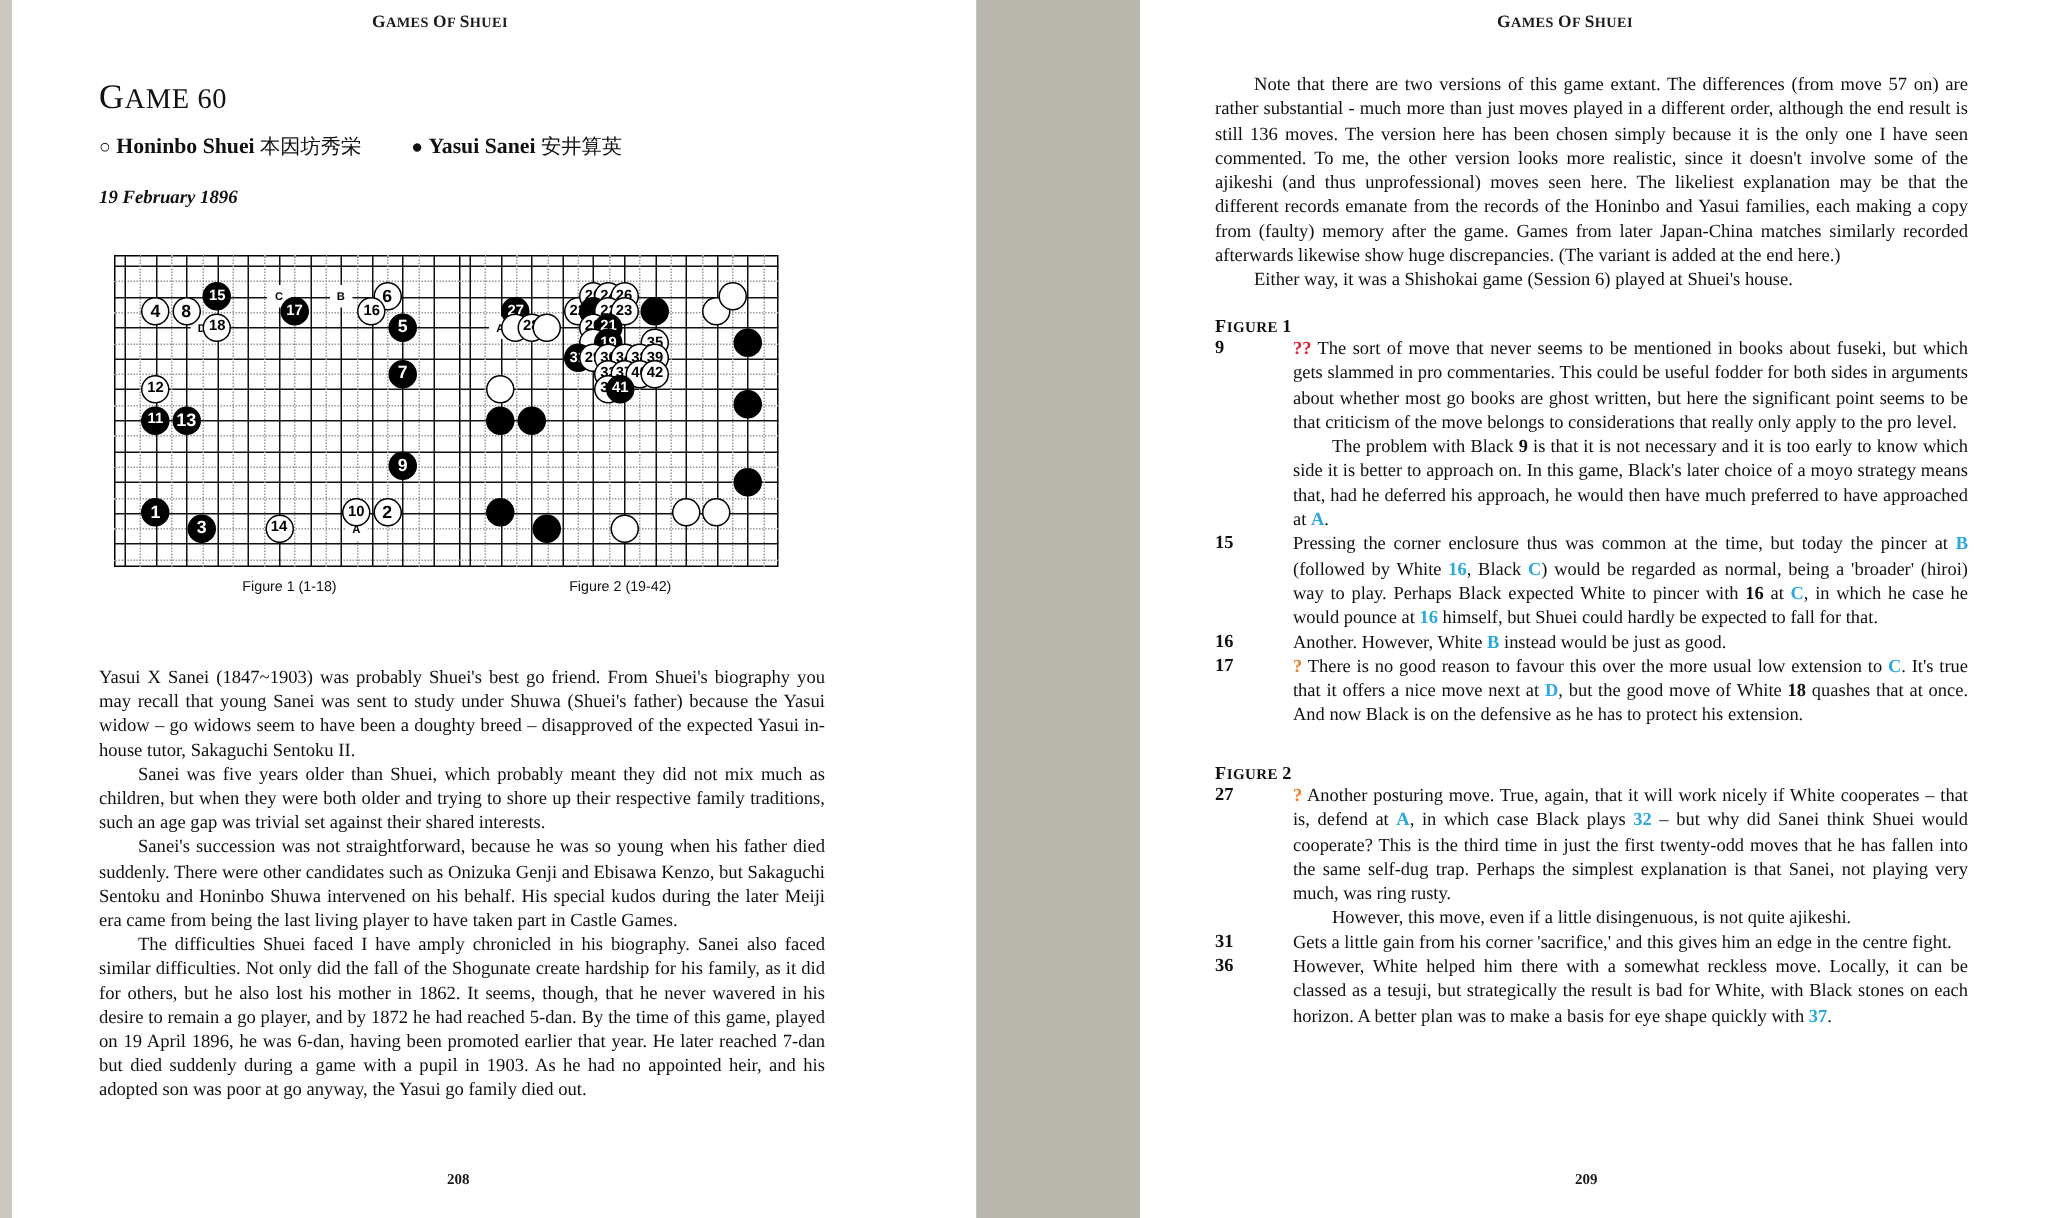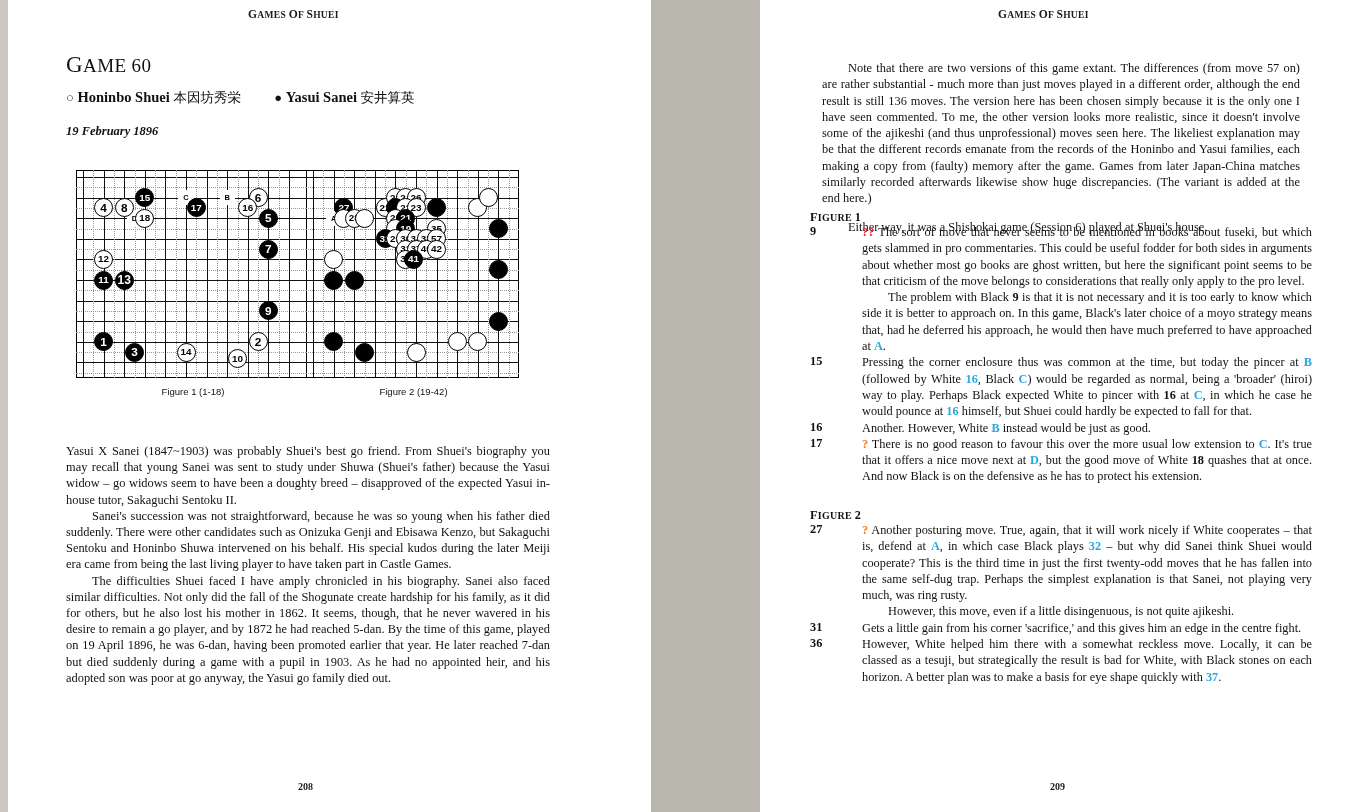--- a/index.html
+++ b/index.html
@@ -122,21 +122,21 @@
     font-family:"Liberation Serif","DejaVu Serif",serif;
   }
   .bodytext p { margin:0; text-indent: 26px; }
   .bodytext p.noindent { text-indent:0; }
 
   
   #right-intro {
     position:absolute; left:50px; top:48px; width:502px;
     font-size:12.4px; line-height:16.3px; text-align:justify; color:#111;
   }
-  #right-intro p { margin:12px; text-indent:26px; }
+  #right-intro p { margin:0; text-indent:26px; }
 
   .fig-head {
     position:absolute; left:50px;
     font-weight:bold; font-size:10px; letter-spacing:.3px; color:#111;
   }
   .fig-head .cap { font-size:12px; }
 
   .notes { position:absolute; left:50px; width:502px; }
   .note-row { display:flex; margin-bottom:0px; }
   .note-num {
@@ -230,21 +230,21 @@
           <div class="marklabel" style="width: 15.2px; height: 15.2px; left: 153.9px; top: 174.5px;">A</div>
           <div class="stone black" style="width: 19px; height: 19px; left: 18.1px; top: 162.3px; font-size: 11.78px;">1</div>
           <div class="stone white" style="width: 19px; height: 19px; left: 172.6px; top: 162.3px; font-size: 11.78px;">2</div>
           <div class="stone black" style="width: 19px; height: 19px; left: 49px; top: 172.6px; font-size: 11.78px;">3</div>
           <div class="stone white" style="width: 19px; height: 19px; left: 18.1px; top: 28.4px; font-size: 11.78px;">4</div>
           <div class="stone black" style="width: 19px; height: 19px; left: 182.9px; top: 38.7px; font-size: 11.78px;">5</div>
           <div class="stone white" style="width: 19px; height: 19px; left: 172.6px; top: 18.1px; font-size: 11.78px;">6</div>
           <div class="stone black" style="width: 19px; height: 19px; left: 182.9px; top: 69.6px; font-size: 11.78px;">7</div>
           <div class="stone white" style="width: 19px; height: 19px; left: 38.7px; top: 28.4px; font-size: 11.78px;">8</div>
           <div class="stone black" style="width: 19px; height: 19px; left: 182.9px; top: 131.4px; font-size: 11.78px;">9</div>
-          <div class="stone white" style="width: 19px; height: 19px; left: 152px; top: 162.3px; font-size: 9.88px; margin-top: 17px;">10</div>
+          <div class="stone white" style="width: 19px; height: 19px; left: 152px; top: 162.3px; font-size: 9.88px;">10</div>
           <div class="stone black" style="width: 19px; height: 19px; left: 18.1px; top: 100.5px; font-size: 9.88px;">11</div>
           <div class="stone white" style="width: 19px; height: 19px; left: 18.1px; top: 79.9px; font-size: 9.88px;">12</div>
           <div class="stone black" style="width: 19px; height: 19px; left: 38.7px; top: 100.5px; font-size: 12px;">13</div>
           <div class="stone white" style="width: 19px; height: 19px; left: 100.5px; top: 172.6px; font-size: 9.88px;">14</div>
           <div class="stone black" style="width: 19px; height: 19px; left: 59.3px; top: 18.1px; font-size: 9.88px;">15</div>
           <div class="stone white" style="width: 19px; height: 19px; left: 162.3px; top: 28.4px; font-size: 9.88px;">16</div>
           <div class="stone black" style="width: 19px; height: 19px; left: 110.8px; top: 28.4px; font-size: 9.88px;">17</div>
           <div class="stone white" style="width: 19px; height: 19px; left: 59.3px; top: 38.7px; font-size: 9.88px;">18</div>
         </div>
       <div class="figcaption" style="top:216px;">Figure 1 (1-18)</div>
@@ -308,21 +308,21 @@
           <div class="stone white" style="width: 19px; height: 19px; left: 79.9px; top: 38.7px; font-size: 9.88px;">20</div>
           <div class="stone black" style="width: 19px; height: 19px; left: 90.2px; top: 38.7px; font-size: 9.88px;">21</div>
           <div class="stone white" style="width: 19px; height: 19px; left: 79.9px; top: 49px; font-size: 11.78px;"></div>
           <div class="stone black" style="width: 19px; height: 19px; left: 90.2px; top: 49px; font-size: 9.88px;">19</div>
           <div class="stone white" style="width: 19px; height: 19px; left: 121.1px; top: 49px; font-size: 9.88px;">35</div>
           <div class="stone black" style="width: 19px; height: 19px; left: 69.6px; top: 59.3px; font-size: 9.88px;">31</div>
           <div class="stone white" style="width: 19px; height: 19px; left: 79.9px; top: 59.3px; font-size: 9.88px;">29</div>
           <div class="stone white" style="width: 19px; height: 19px; left: 90.2px; top: 59.3px; font-size: 9.88px;">30</div>
           <div class="stone white" style="width: 19px; height: 19px; left: 100.5px; top: 59.3px; font-size: 9.88px;">34</div>
           <div class="stone white" style="width: 19px; height: 19px; left: 110.8px; top: 59.3px; font-size: 9.88px;">38</div>
-          <div class="stone white" style="width: 19px; height: 19px; left: 121.1px; top: 59.3px; font-size: 9.88px;">57</div>
+          <div class="stone white" style="width: 19px; height: 19px; left: 121.1px; top: 59.3px; font-size: 9.88px;">39</div>
           <div class="stone white" style="width: 19px; height: 19px; left: 90.2px; top: 69.6px; font-size: 9.88px;">33</div>
           <div class="stone white" style="width: 19px; height: 19px; left: 100.5px; top: 69.6px; font-size: 9.88px;">37</div>
           <div class="stone white" style="width: 19px; height: 19px; left: 110.8px; top: 69.6px; font-size: 9.88px;">40</div>
           <div class="stone white" style="width: 19px; height: 19px; left: 121.1px; top: 69.6px; font-size: 9.88px;">42</div>
           <div class="stone white" style="width: 19px; height: 19px; left: 90.2px; top: 79.9px; font-size: 9.88px;">36</div>
           <div class="stone black" style="width: 19px; height: 19px; left: 98px; top: 79.9px; font-size: 9.88px;">41</div>
           <div class="stone black" style="width: 19px; height: 19px; left: 121.1px; top: 28.4px; font-size: 11.78px;"></div>
           <div class="stone white" style="width: 19px; height: 19px; left: 162.3px; top: 28.4px; font-size: 11.78px;"></div>
           <div class="stone white" style="width: 19px; height: 19px; left: 172.6px; top: 18.1px; font-size: 11.78px;"></div>
           <div class="stone black" style="width: 19px; height: 19px; left: 182.9px; top: 49px; font-size: 11.78px;"></div>
@@ -335,20 +335,21 @@
           <div class="stone black" style="width: 19px; height: 19px; left: 49px; top: 172.6px; font-size: 11.78px;"></div>
           <div class="stone white" style="width: 19px; height: 19px; left: 100.5px; top: 172.6px; font-size: 11.78px;"></div>
           <div class="stone white" style="width: 19px; height: 19px; left: 141.7px; top: 162.3px; font-size: 11.78px;"></div>
           <div class="stone white" style="width: 19px; height: 19px; left: 162.3px; top: 162.3px; font-size: 11.78px;"></div>
         </div>
       <div class="figcaption" style="top:216px;">Figure 2 (19-42)</div>
     </div>
 
     <div class="bodytext" id="left-body" style="left:58px; top:443px; width:484px;">
         <p class="noindent">Yasui X Sanei (1847~1903) was probably Shuei's best go friend. From Shuei's biography you may recall that young Sanei was sent to study under Shuwa (Shuei's father) because the Yasui widow – go widows seem to have been a doughty breed – disapproved of the expected Yasui in-house tutor, Sakaguchi Sentoku II.</p>
+        <p>Sanei was five years older than Shuei, which probably meant they did not mix much as children, but when they were both older and trying to shore up their respective family traditions, such an age gap was trivial set against their shared interests.</p>
         <p>Sanei's succession was not straightforward, because he was so young when his father died suddenly. There were other candidates such as Onizuka Genji and Ebisawa Kenzo, but Sakaguchi Sentoku and Honinbo Shuwa intervened on his behalf. His special kudos during the later Meiji era came from being the last living player to have taken part in Castle Games.</p>
         <p>The difficulties Shuei faced I have amply chronicled in his biography. Sanei also faced similar difficulties. Not only did the fall of the Shogunate create hardship for his family, as it did for others, but he also lost his mother in 1862. It seems, though, that he never wavered in his desire to remain a go player, and by 1872 he had reached 5-dan. By the time of this game, played on 19 April 1896, he was 6-dan, having been promoted earlier that year. He later reached 7-dan but died suddenly during a game with a pupil in 1903. As he had no appointed heir, and his adopted son was poor at go anyway, the Yasui go family died out.</p>
       </div>
 
     <div class="page-number" style="left:290px;">208</div>
   </div>
 
   <div class="page" id="page-right">
 
     <div class="running-head" style="left:238px; top:8px;"><span class="cap" style="font-size: 11.59px;">G</span><span>AMES</span> <span class="cap" style="font-size: 11.59px;">O</span><span>F</span> <span class="cap" style="font-size: 11.59px;">S</span><span>HUEI</span></div>

